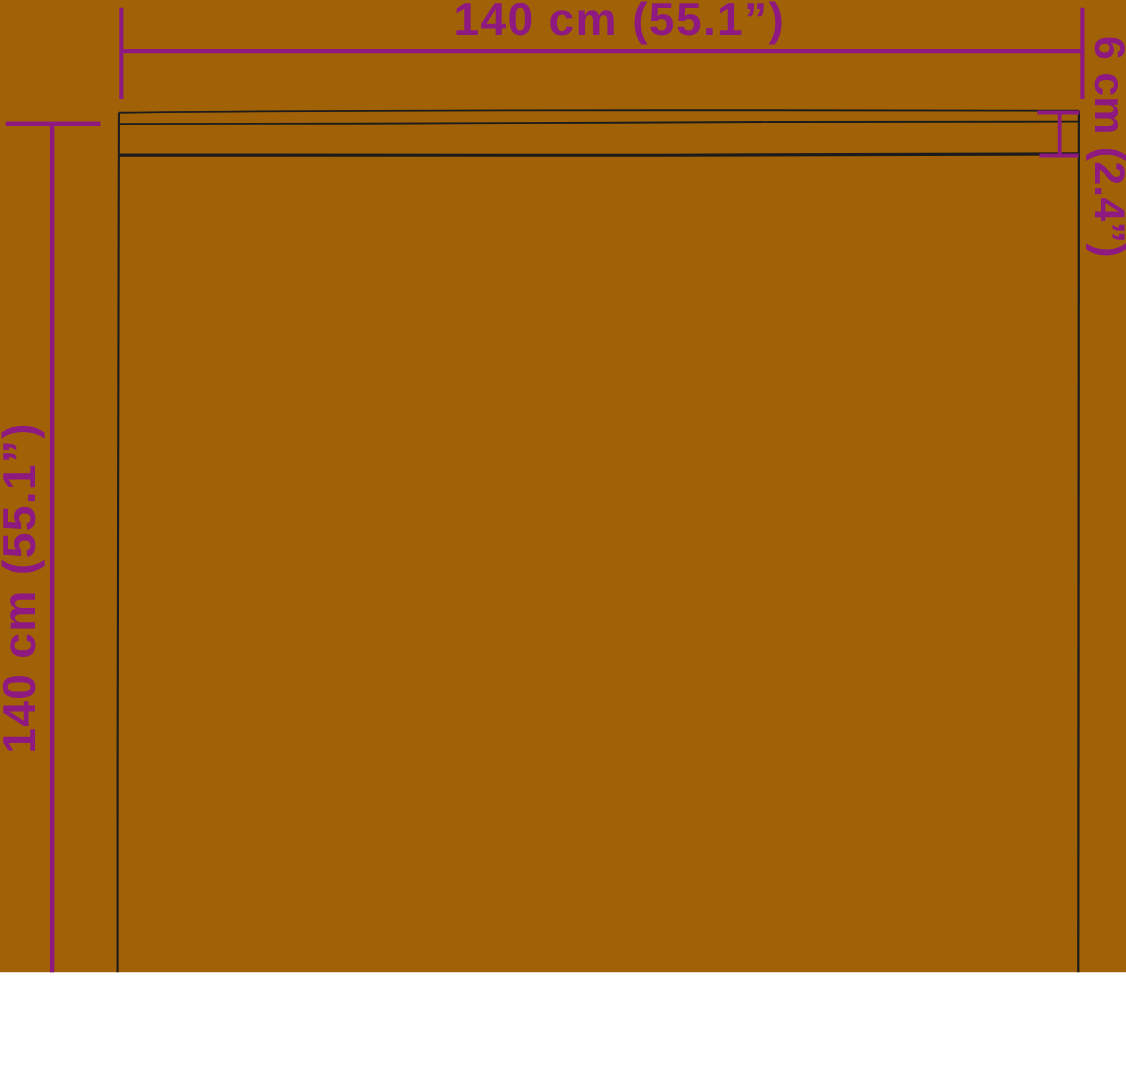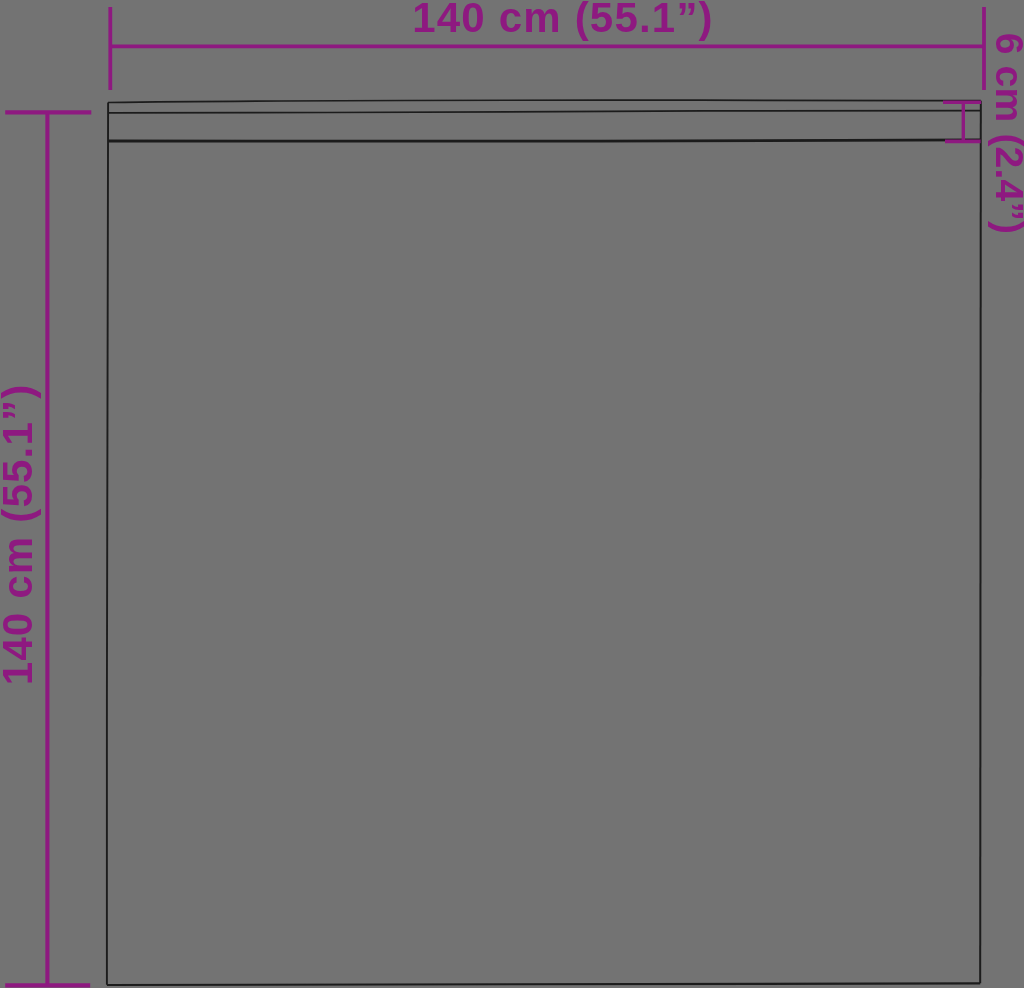--- a/index.html
+++ b/index.html
@@ -1,16 +1,16 @@
 <!DOCTYPE html>
 <html><head>
 <meta charset="utf-8">
 <style>
 html,body{margin:0;padding:0;background:#ffffff;}
-.page{position:relative;width:1024px;height:988px;background:#737373;overflow:hidden;font-family:"Liberation Sans",sans-serif;}
+.page{position:relative;width:1024px;height:884px;background:#a16207;overflow:hidden;font-family:"Liberation Sans",sans-serif;}
 .page svg{position:absolute;left:0;top:0;}
 text{font-family:"Liberation Sans",sans-serif;font-weight:700;fill:#8e1980;}
 </style>
 </head>
 <body>
 <div class="page">
 <svg width="1024" height="988" viewBox="0 0 1024 988">
 
   <g stroke="#8e1980" fill="none">
     <line x1="110.3" y1="46.4" x2="984" y2="46.4" stroke-width="3.8"></line>

